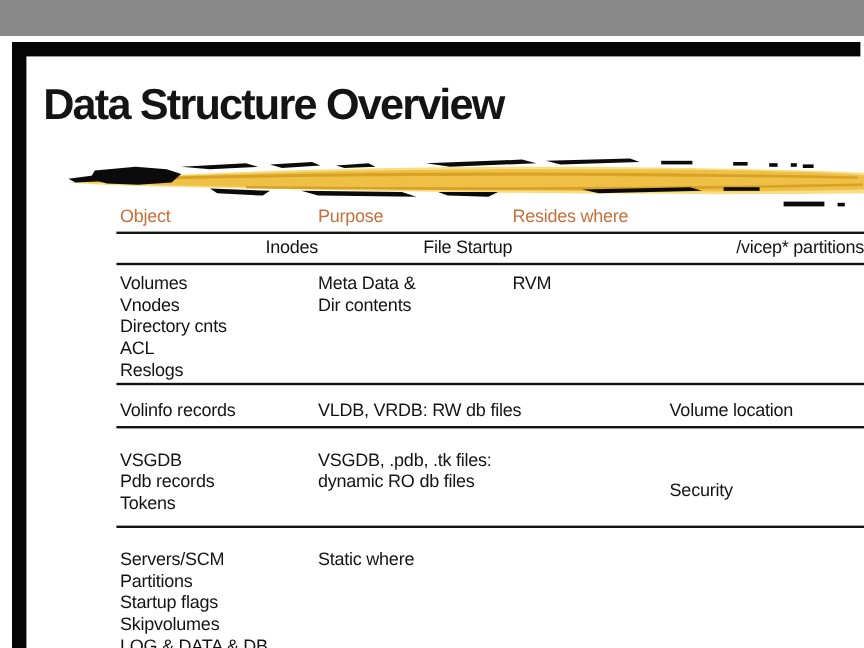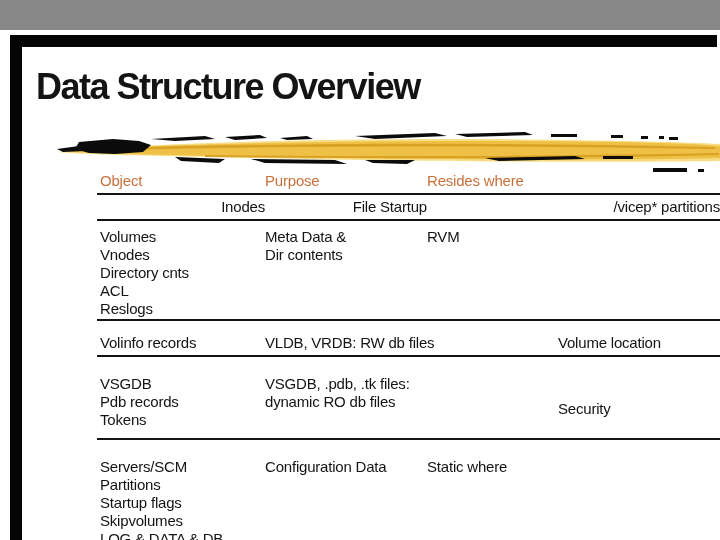--- a/index.html
+++ b/index.html
@@ -116,18 +116,17 @@
       <div class="cell c2 vshift">Security</div>
     </div>
 
     <div class="row r5">
       <div class="cell c1">Servers/SCM
 Partitions
 Startup flags
 Skipvolumes
 LOG &amp; DATA &amp; DB
 Locators</div>
-      <div class="cell c2">Configuration Data</div>
       <div class="cell c3">Static where</div>
     </div>
 
   </div>
 </div>
 
 </body></html>

